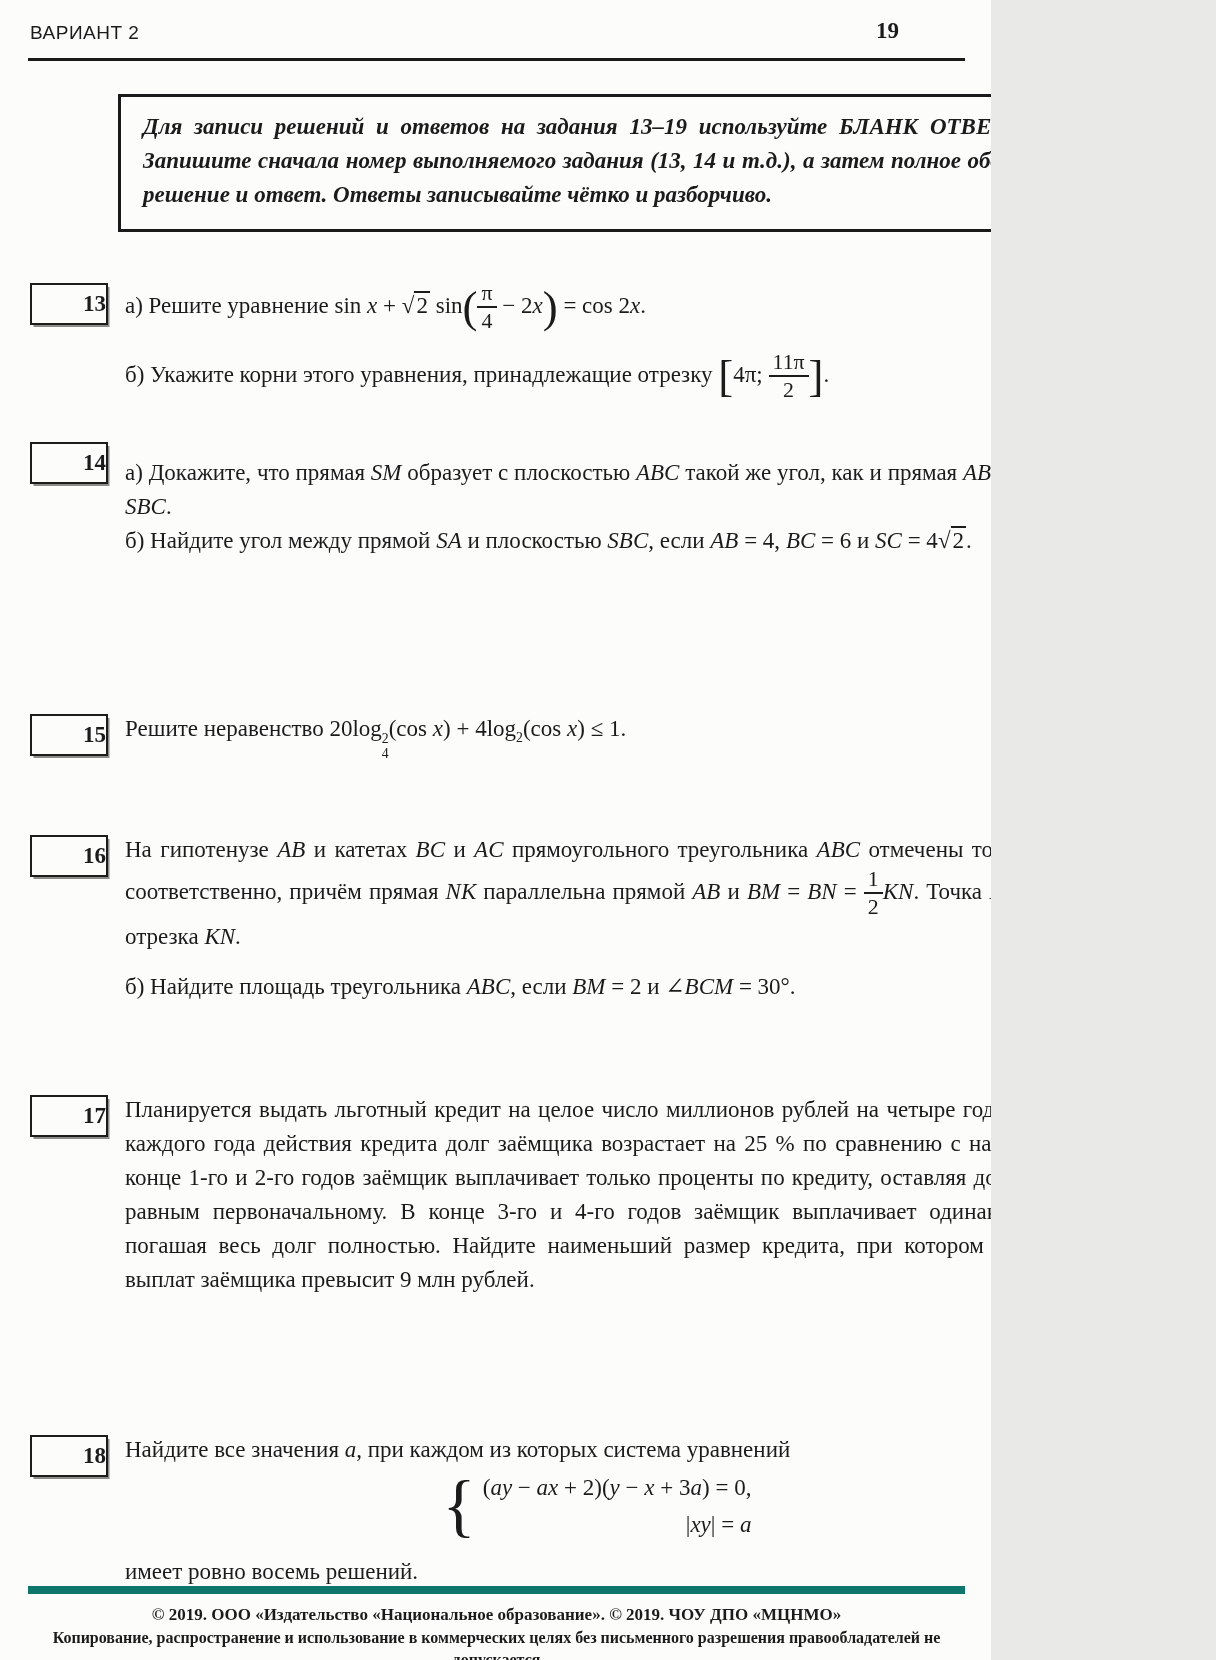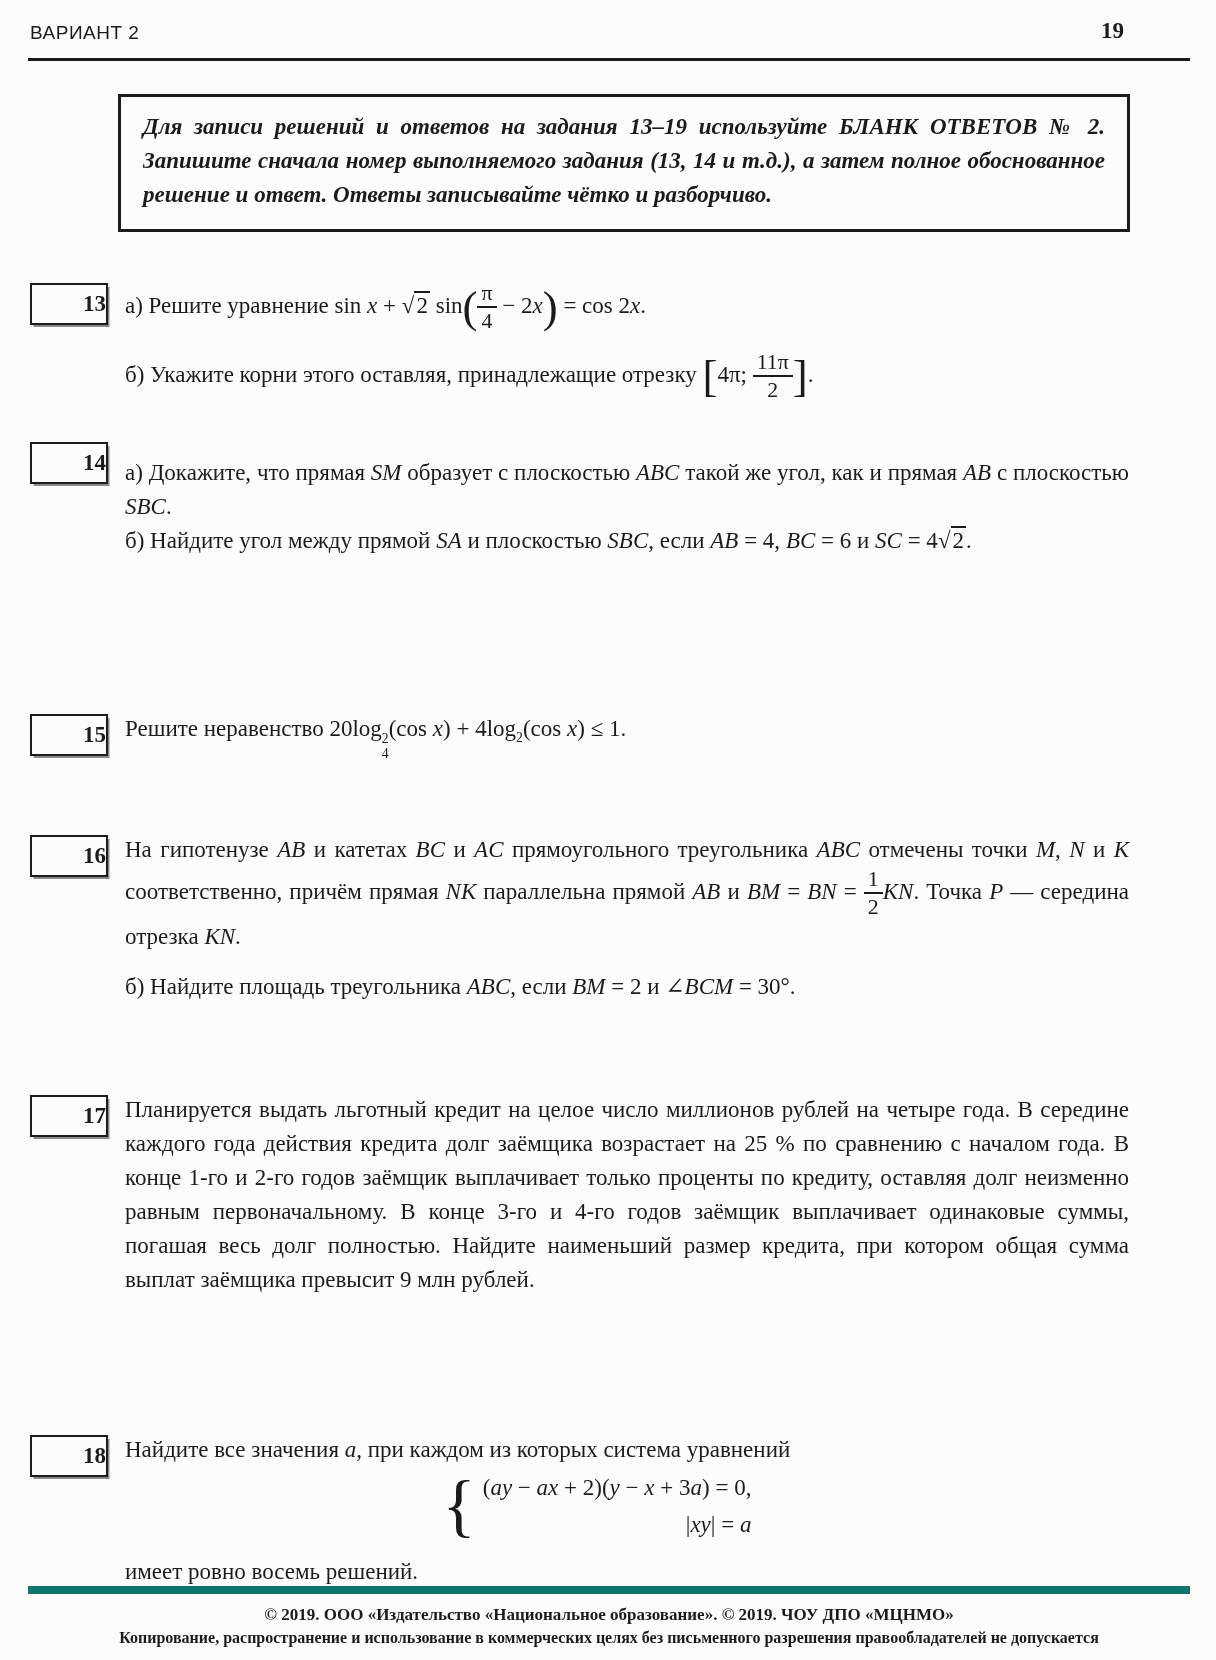--- a/index.html
+++ b/index.html
@@ -1,16 +1,16 @@
 <!DOCTYPE html>
 <html lang="ru"><head>
 <meta charset="utf-8">
 <style>
   html,body{margin:0;padding:0;background:#e9e9e7;}
-  .page{position:relative;width:1216px;height:1660px;background:#fcfcfa;
+  .page{position:relative;width:991px;height:1660px;background:#fcfcfa;
         font-family:"Liberation Serif","DejaVu Serif",serif;color:#1b1b1b;overflow:hidden;}
 
   .topbar{position:absolute;top:18px;left:30px;right:30px;display:flex;
           justify-content:space-between;align-items:flex-end;}
   .variant{font-family:"Liberation Sans","DejaVu Sans",sans-serif;font-size:19px;letter-spacing:.5px;}
   .pagenum{font-size:23px;font-weight:bold;margin-right:62px;}
   .hrule{position:absolute;top:58px;left:28px;right:26px;border-top:3px solid #1a1a1a;}
 
   .notice{position:absolute;top:94px;left:118px;width:1012px;box-sizing:border-box;
           border:3px solid #1a1a1a;padding:13px 22px 17px;}
@@ -63,21 +63,21 @@
 
   <section class="task" style="top:281px">
     <div class="numbox">
       <span>13</span>
     </div>
     <div class="content">
       <div class="fline">
         <span>а) Решите уравнение sin <i>x</i> + </span><span class="sqrt"><span>√</span><span class="arg">2</span></span><span> sin</span><span class="big">(</span><span class="frac"><span class="fn">π</span><span class="fd">4</span></span><span> − 2<i>x</i></span><span class="big">)</span><span> = cos 2<i>x</i>.</span>
       </div>
       <div class="fline" style="margin-top:16px">
-        <span>б) Укажите корни этого оставляя, принадлежащие отрезку </span><span class="big">[</span><span>4π; </span><span class="frac"><span class="fn">11π</span><span class="fd">2</span></span><span class="big">]</span><span>.</span>
+        <span>б) Укажите корни этого уравнения, принадлежащие отрезку </span><span class="big">[</span><span>4π; </span><span class="frac"><span class="fn">11π</span><span class="fd">2</span></span><span class="big">]</span><span>.</span>
       </div>
     </div>
   </section>
 
   <section class="task" style="top:440px">
     <div class="numbox">
       <span>14</span>
     </div>
     <div class="content">
       <div class="gap"></div>

